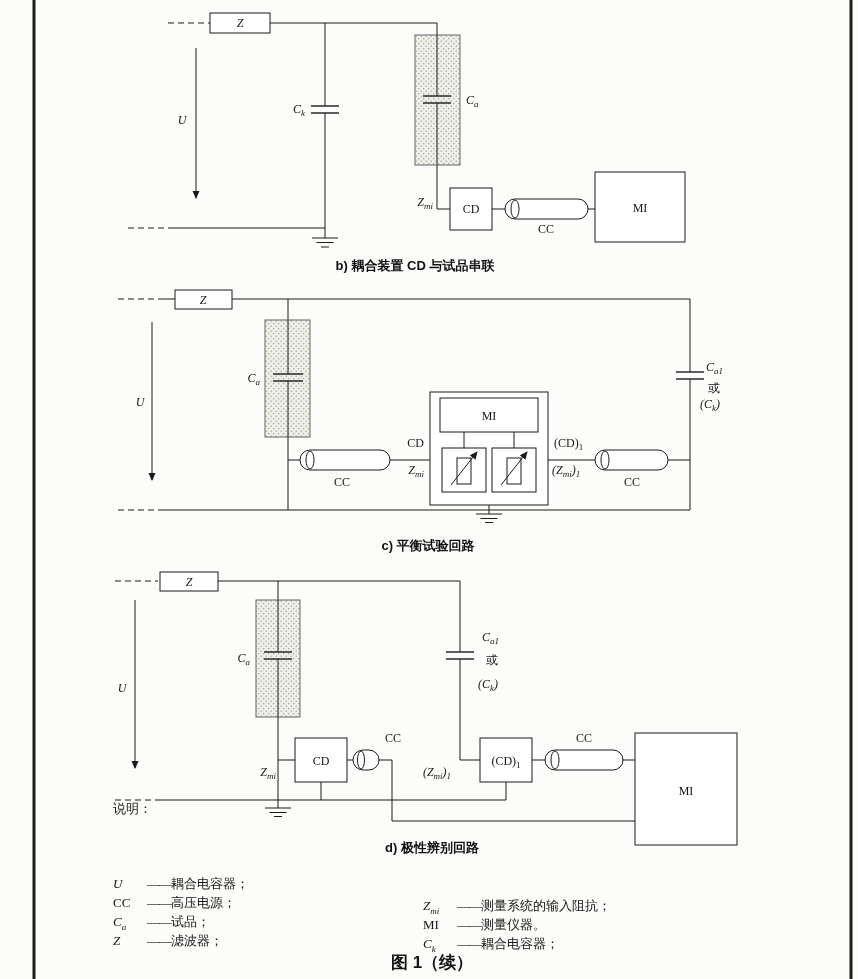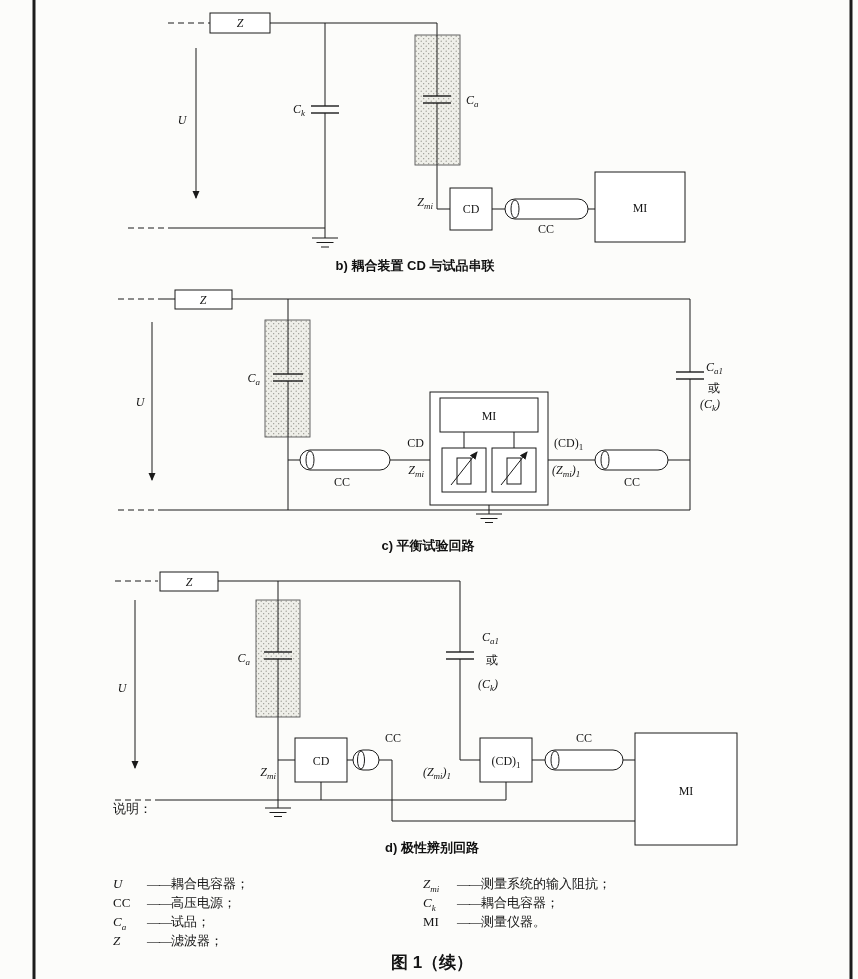--- a/index.html
+++ b/index.html
@@ -16,21 +16,21 @@
   .w2{stroke:#1a1a1a;stroke-width:1.4;fill:none;}
   .dashlead{stroke:#1a1a1a;stroke-width:1;stroke-dasharray:6 4;fill:none;}
   .bx{fill:#ffffff;stroke:#1a1a1a;stroke-width:1;}
   .stip{fill:url(#stipple);stroke:#555;stroke-width:0.9;}
   .cyl{fill:#ffffff;stroke:#1a1a1a;stroke-width:1;}
   .cyle{fill:none;stroke:#1a1a1a;stroke-width:1;}
   .edge{stroke:#1c1c1c;stroke-width:3;}
   
   #legend-title{position:absolute;left:113px;top:800px;font-size:13px;}
   #legend-left{position:absolute;left:113px;top:874px;}
-  #legend-right{position:absolute;left:423px;top:874px;}
+  #legend-right{position:absolute;left:423px;top:896px;}
   .lrow{height:19px;line-height:19px;font-size:13px;white-space:nowrap;}
   .lterm{display:inline-block;min-width:34px;}
   .lterm.it{font-style:italic;}
   .lterm sub{font-size:9px;font-style:italic;}
   .ldash{letter-spacing:-1px;}
   #figure-label{position:absolute;left:3px;top:951px;width:858px;text-align:center;
                 font-family:"Liberation Sans", sans-serif;font-weight:bold;font-size:17px;}
 </style>
 </head>
 <body>
@@ -320,22 +320,22 @@
   <div class="lrow">
     <span class="lterm it"><span>Z</span><sub></sub></span><span class="ldash">——</span><span class="ldesc">滤波器；</span>
   </div>
 </div>
 
 <div id="legend-right">
   <div class="lrow">
     <span class="lterm it"><span>Z</span><sub>mi</sub></span><span class="ldash">——</span><span class="ldesc">测量系统的输入阻抗；</span>
   </div>
   <div class="lrow">
+    <span class="lterm"><span>MI</span><sub></sub></span><span class="ldash">——</span><span class="ldesc">测量仪器。</span>
+  </div>
+  <div class="lrow">
     <span class="lterm it"><span>C</span><sub>k</sub></span><span class="ldash">——</span><span class="ldesc">耦合电容器；</span>
   </div>
-  <div class="lrow">
-    <span class="lterm"><span>MI</span><sub></sub></span><span class="ldash">——</span><span class="ldesc">测量仪器。</span>
-  </div>
 </div>
 
 <div id="figure-label">图 1（续）</div>
 
 </div>
 
 </body></html>

